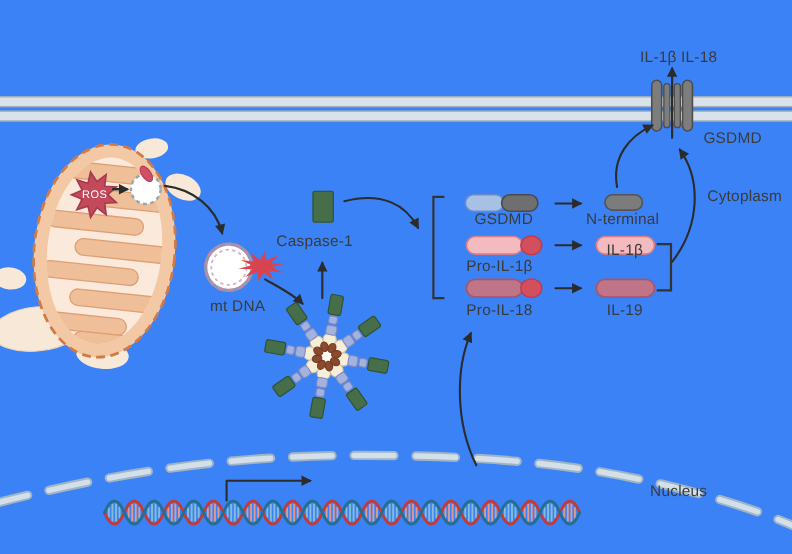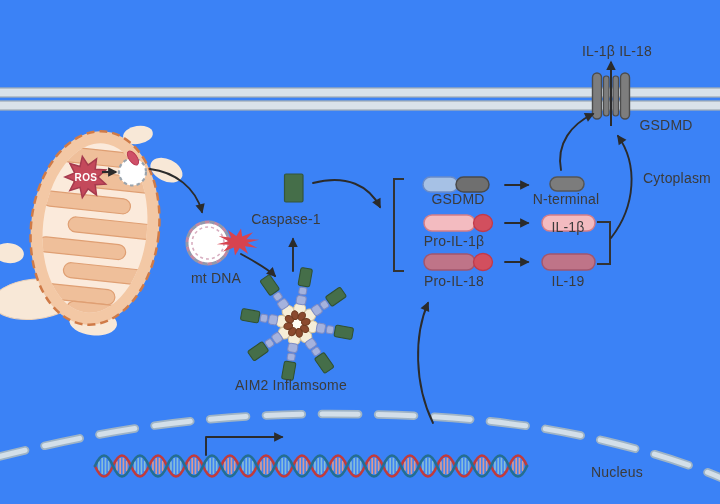--- a/index.html
+++ b/index.html
@@ -1,21 +1,21 @@
 <!DOCTYPE html>
 <html><head>
 <meta charset="utf-8">
 <style>
   html,body{margin:0;padding:0;background:#fff;}
   .canvas{position:relative;width:720px;height:504px;background:#3b82f6;overflow:hidden;
           font-family:"Liberation Sans",sans-serif;}
   .canvas svg{position:absolute;left:0;top:0;}
   .lbl{position:absolute;transform:translate(-50%,-50%);font-size:14px;color:#3b3b3b;
        white-space:pre;letter-spacing:.2px;line-height:1;}
-  .lbl.ros{font-size:10px;font-weight:bold;color:#ffffff;letter-spacing:.4px;}
+  .lbl.ros{font-size:10px;font-weight:normal;color:#ffffff;letter-spacing:.4px;}
 </style>
 </head>
 <body>
 
 <div class="canvas">
 <svg id="dsvg" width="720" height="504" viewBox="0 0 720 504">
   <defs>
     <marker id="ah" viewBox="0 0 10 10" refX="8" refY="5" markerWidth="10.5" markerHeight="10.5" markerUnits="userSpaceOnUse" orient="auto">
       <path d="M0.5,0.5 L9.5,5 L0.5,9.5 z" fill="#2b2b2b"></path>
     </marker>
@@ -294,21 +294,20 @@
     <path d="M206,455 L206,437 L282,437" stroke-linejoin="round" marker-end="url(#ah)"></path>
   </g>
 </svg>
 
 <div class="lbl" style="left:617px;top:51px">IL-1β IL-18</div>
 <div class="lbl" style="left:666px;top:125px">GSDMD</div>
 <div class="lbl" style="left:677px;top:178px">Cytoplasm</div>
 <div class="lbl ros" style="left:86px;top:178px">ROS</div>
 <div class="lbl" style="left:216px;top:278px">mt DNA</div>
 <div class="lbl" style="left:286px;top:219px">Caspase-1</div>
-<div class="lbl" style="left:291px;top:385px">AIM2 Inflamsome</div>
 <div class="lbl" style="left:458px;top:199px">GSDMD</div>
 <div class="lbl" style="left:454px;top:241px">Pro-IL-1β</div>
 <div class="lbl" style="left:454px;top:281px">Pro-IL-18</div>
 <div class="lbl" style="left:566px;top:199px">N-terminal</div>
 <div class="lbl" style="left:568px;top:227px">IL-1β</div>
 <div class="lbl" style="left:568px;top:281px">IL-19</div>
-<div class="lbl" style="left:617px;top:472px">Nucleus</div>
+<div class="lbl" style="left:617px;top:446px">Nucleus</div>
 </div>
 
 </body></html>

